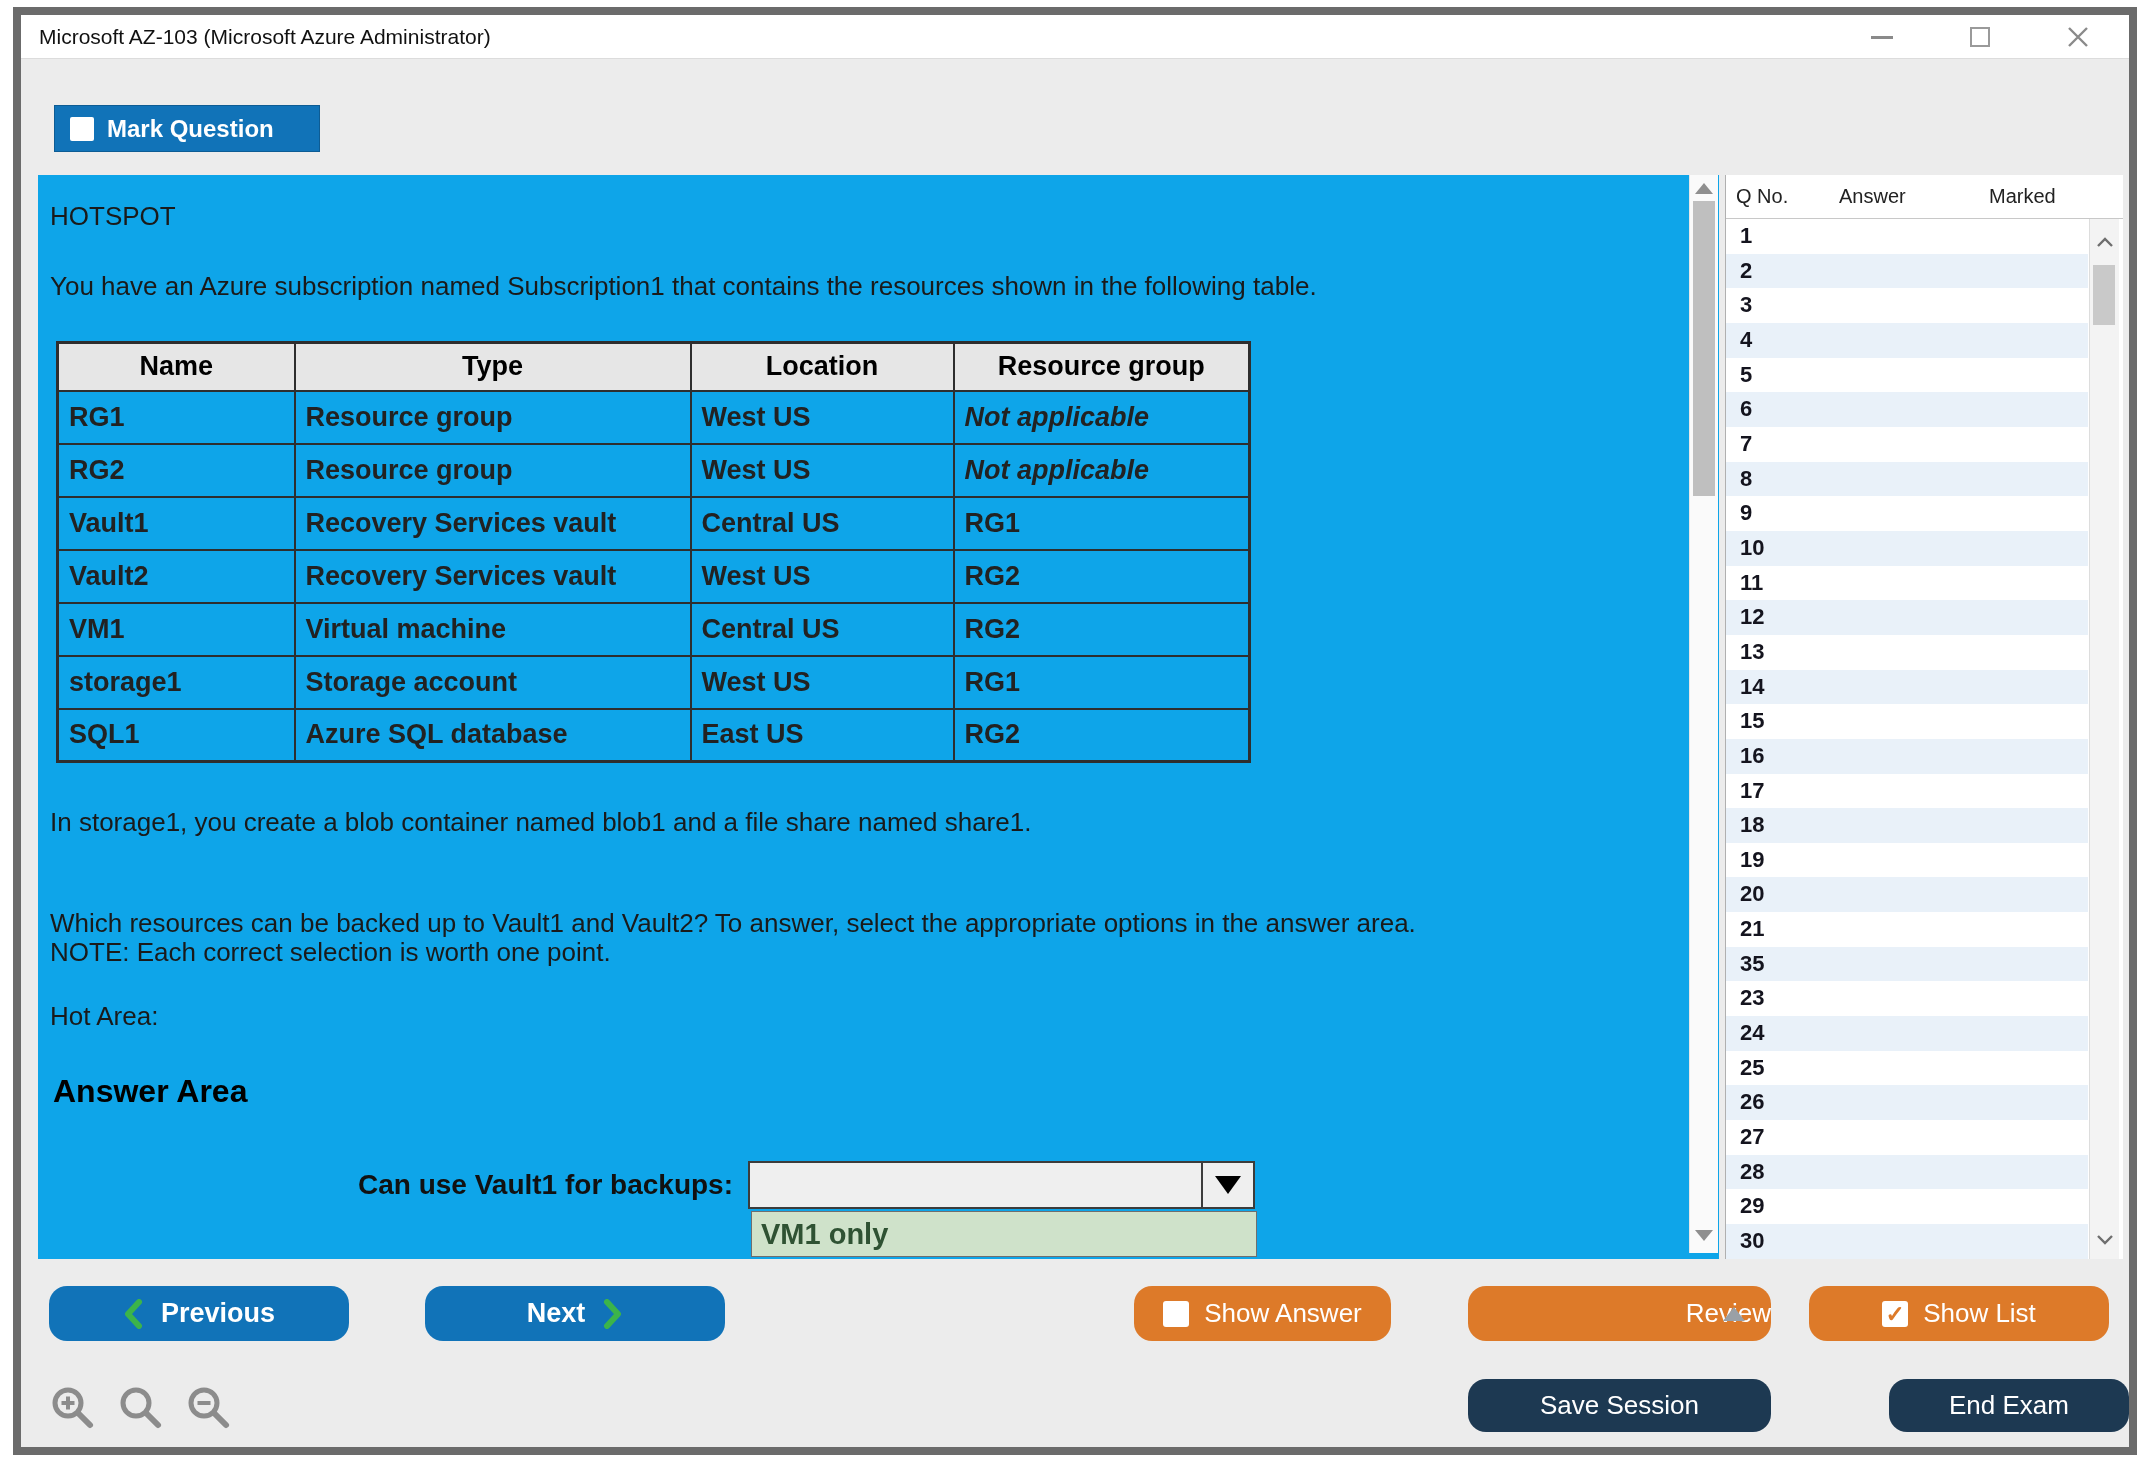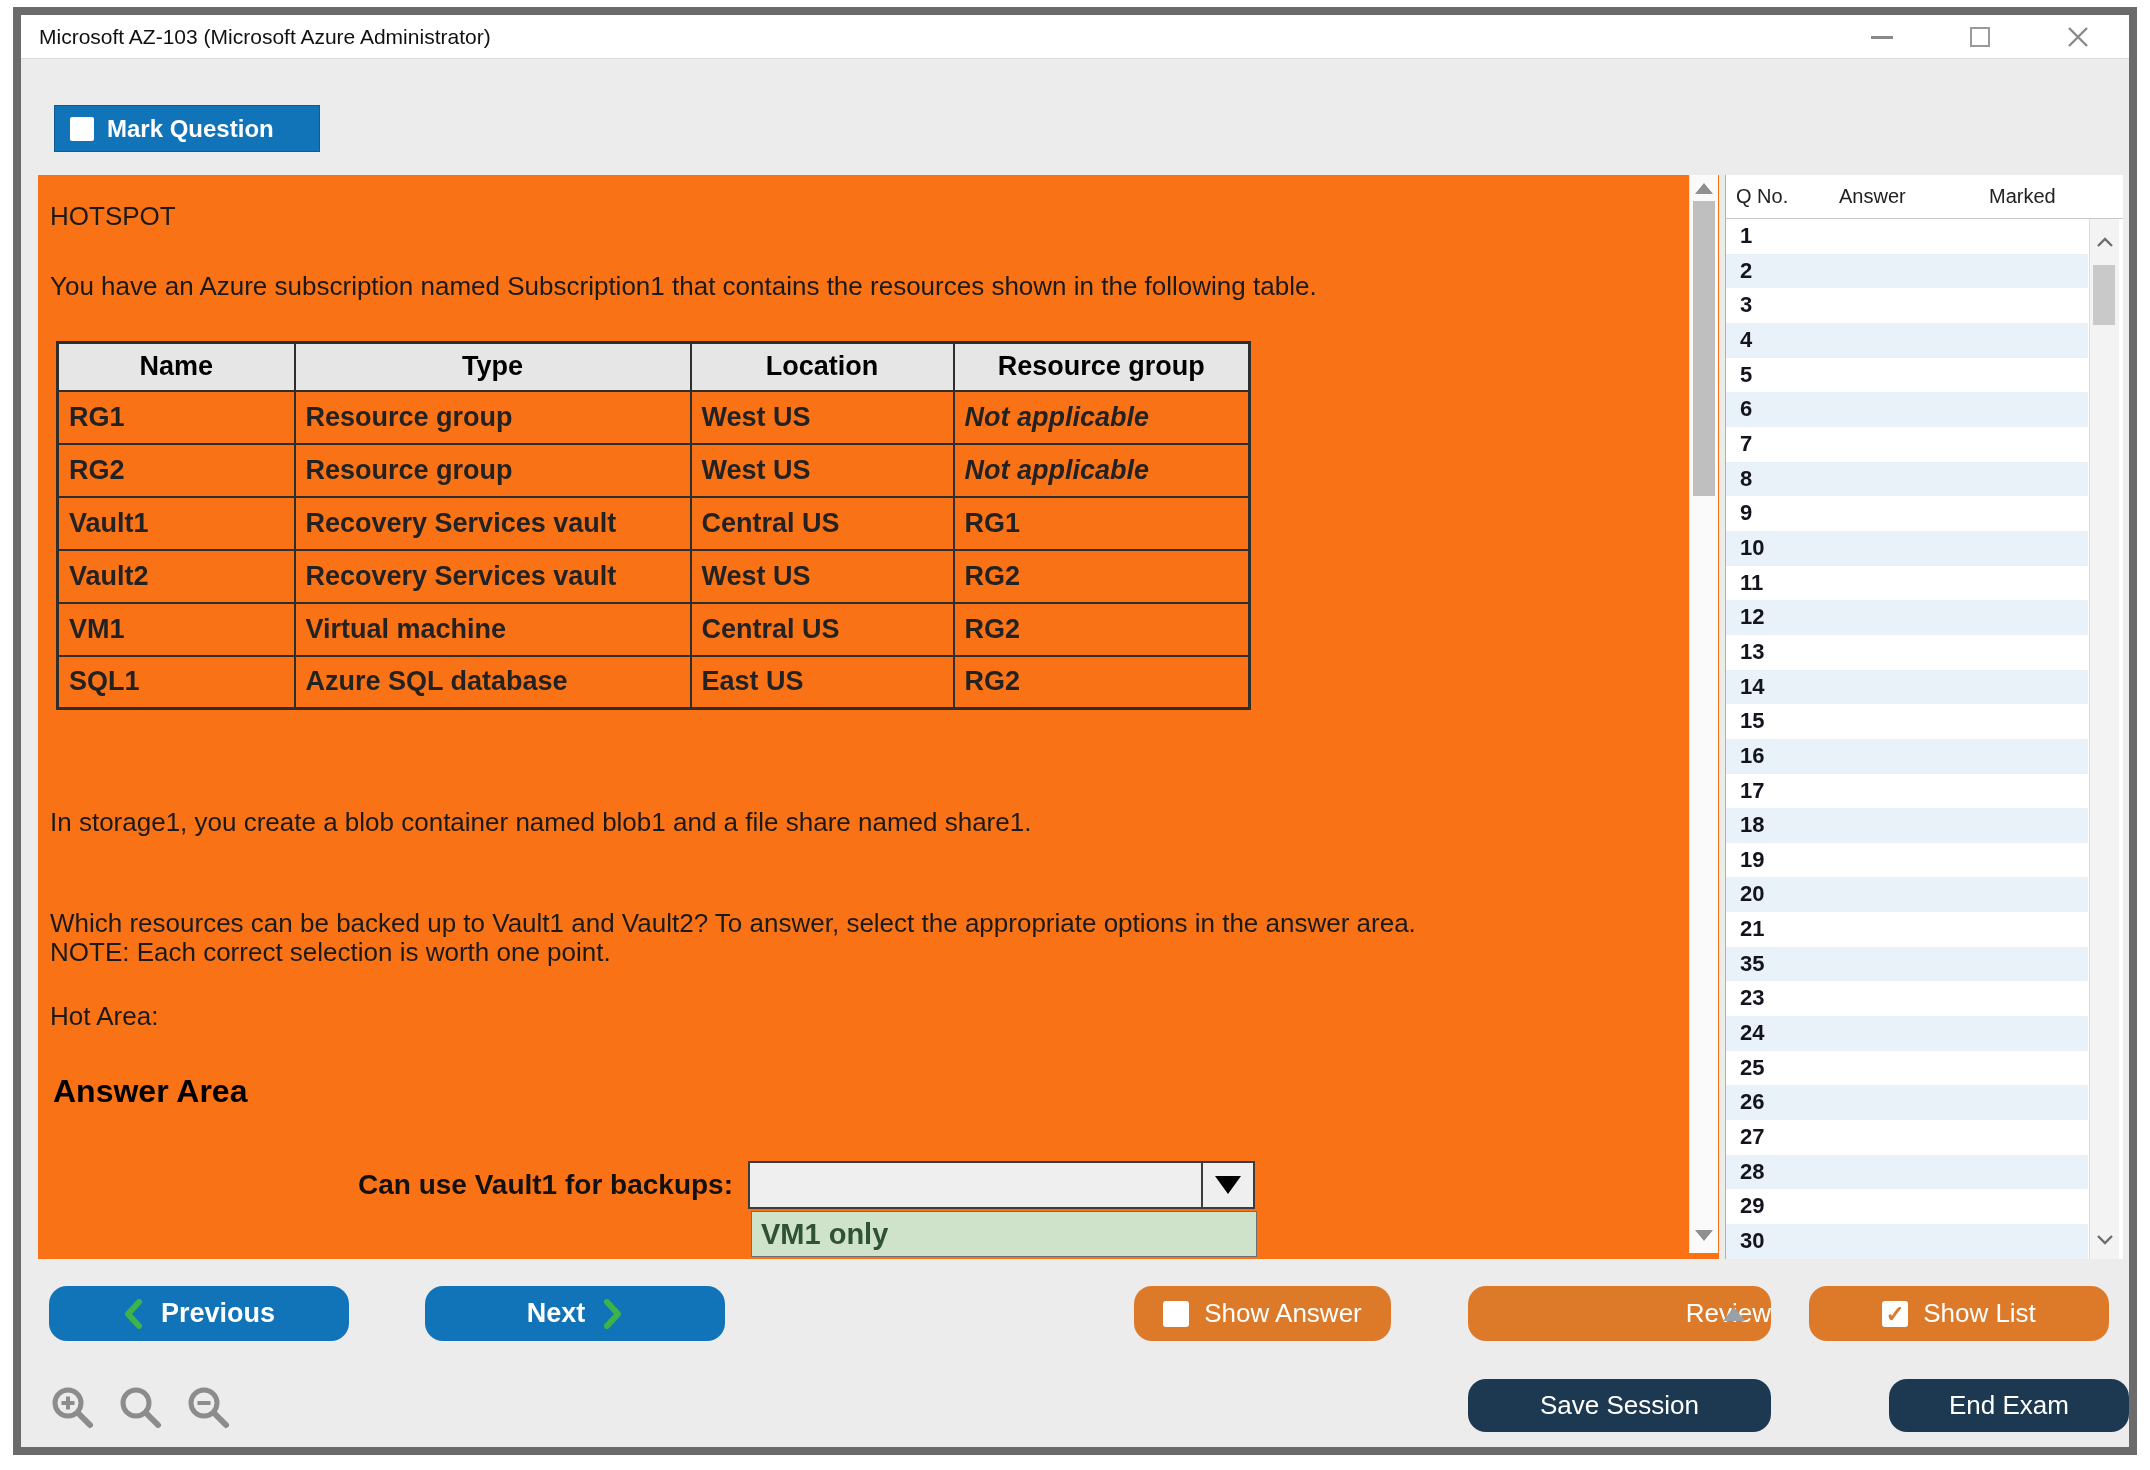--- a/index.html
+++ b/index.html
@@ -32,21 +32,21 @@
   }
   .mark-btn .cb{width:24px;height:24px;background:#ffffff;border-radius:2px;}
   .mark-btn .lbl{color:#ffffff;font-size:24px;font-weight:bold;}
   .q-counter{
     position:absolute;left:0;top:98px;width:2108px;text-align:center;
     font-size:31px;font-weight:bold;color:#000;
   }
 
   
   .main-panel{
-    position:absolute;left:17px;top:160px;width:1681px;height:1084px;background:#f97316;
+    position:absolute;left:17px;top:160px;width:1681px;height:1084px;background:#0ea5e9;
   }
   .hotspot{position:absolute;left:12px;top:26px;font-size:26px;}
   .para{position:absolute;left:12px;font-size:26px;white-space:nowrap;}
   .p-intro{top:96px;}
   .p-storage{top:632px;}
   .p-which{top:697px;margin-top:36px;}
   .p-note{top:762px;}
   .p-hotarea{top:826px;}
 
   
@@ -206,20 +206,26 @@
               <td>Vault2</td>
               <td>Recovery Services vault</td>
               <td>West US</td>
               <td>RG2</td>
             </tr>
             <tr>
               <td>VM1</td>
               <td>Virtual machine</td>
               <td>Central US</td>
               <td>RG2</td>
+            </tr>
+            <tr>
+              <td>storage1</td>
+              <td>Storage account</td>
+              <td>West US</td>
+              <td>RG1</td>
             </tr>
             <tr>
               <td>SQL1</td>
               <td>Azure SQL database</td>
               <td>East US</td>
               <td>RG2</td>
             </tr>
           </tbody>
       </table>
 

